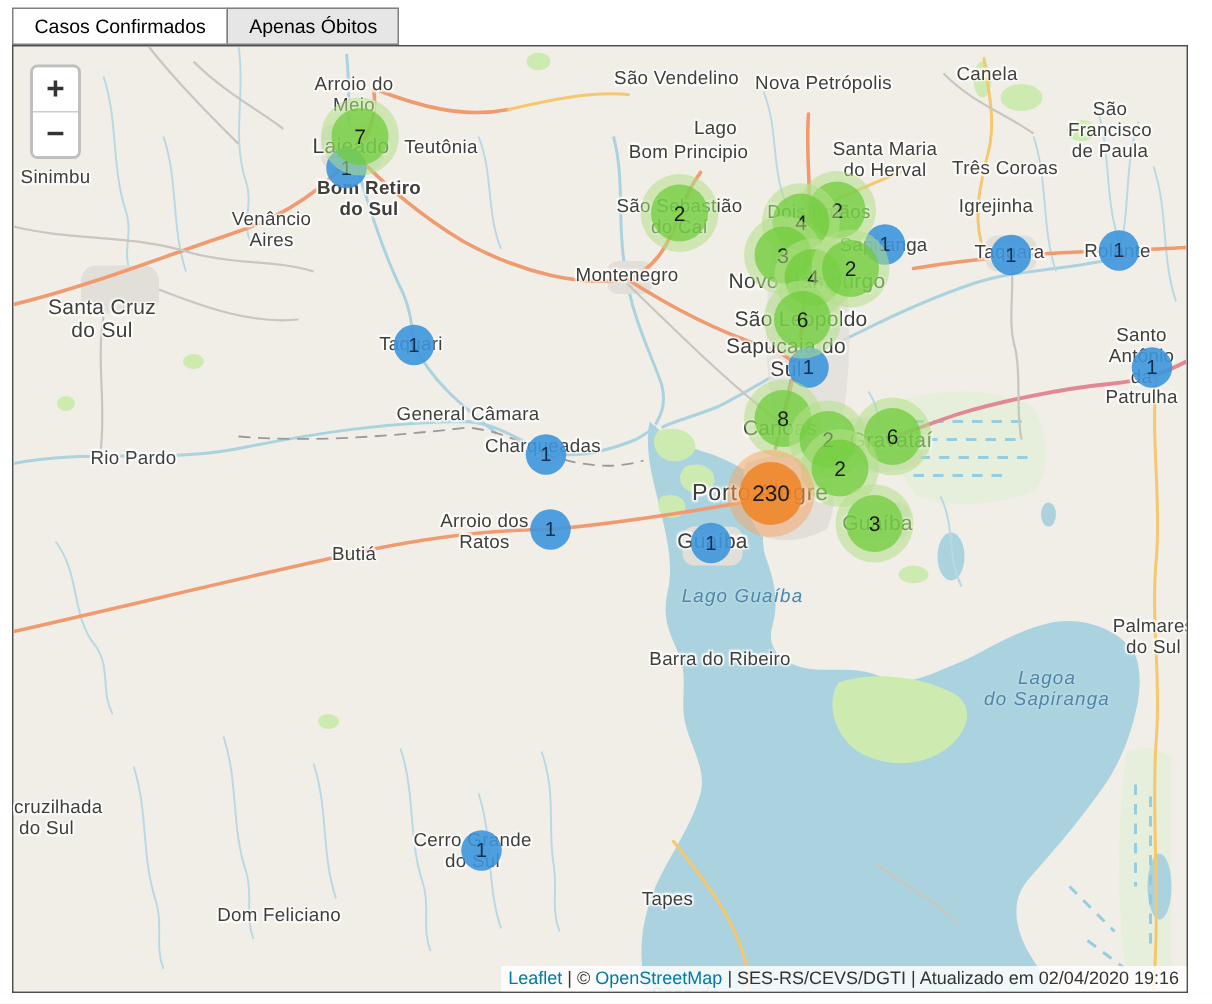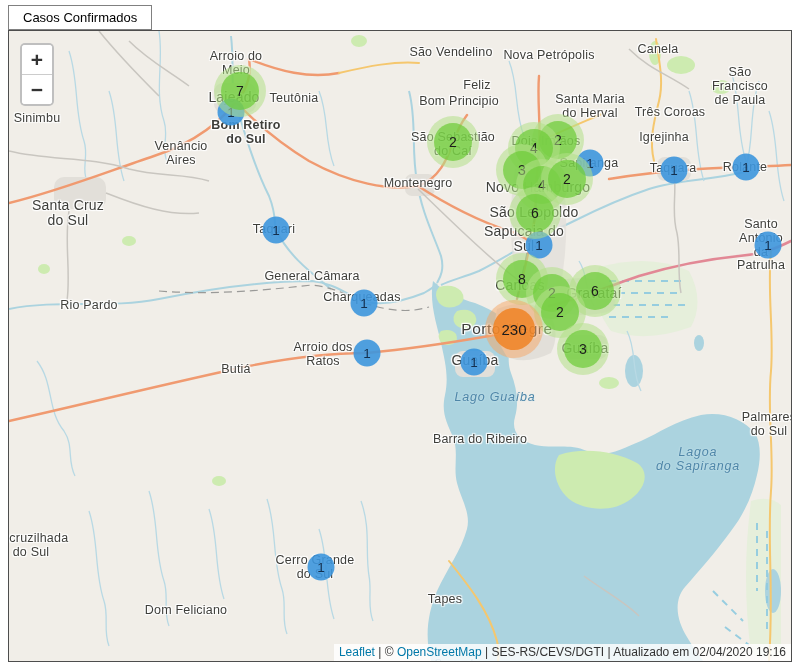--- a/index.html
+++ b/index.html
@@ -67,20 +67,21 @@
     position:absolute;transform:translate(-50%,-50%);width:27px;height:27px;border-radius:50%;
     background:rgba(61,150,221,.9);display:flex;align-items:center;justify-content:center;
     color:#14304f;font-size:13.5px;z-index:19;cursor:pointer;
   }
 </style>
 </head>
 <body>
 
 <div class="tabs">
   <div class="tab active">Casos Confirmados</div>
+  <div class="tab">Apenas Óbitos</div>
 </div>
 
 <div class="map">
 
   <svg width="782" height="630" viewBox="0 0 782 630" aria-hidden="true">
     <rect width="782" height="630" fill="#f1eee8"></rect>
 
     <path fill="#e6efdb" d="M590,236 q52,-14 90,4 q16,30 2,56 q-44,16 -80,4 q-24,-32 -12,-64 z"></path>
 
     <path fill="#e6efdb" d="M742,470 q18,-6 30,4 l0,150 q-16,6 -30,-2 q-10,-76 0,-152 z"></path>
@@ -214,21 +215,21 @@
       <div class="city md" style="left: 285px; top: 68px;">Teutônia</div>
       <div class="city lg" style="left: 225px; top: 67px;">Lajeado</div>
       <div class="city md" style="left: 237px; top: 102px; font-weight: bold;">Bom Retiro
 do Sul</div>
       <div class="city md" style="left: 144px; top: 123px; margin-left: 28px;">Venâncio
 Aires</div>
       <div class="city lg" style="left: 59px; top: 182px;">Santa Cruz
 do Sul</div>
       <div class="city md" style="left: 442px; top: 22px;">São Vendelino</div>
       <div class="city md" style="left: 540px; top: 25px;">Nova Petrópolis</div>
-      <div class="city md" style="left: 468px; top: 55px;">Feliz</div>
+      <div class="city md" style="left: 468px; top: 55px;">Lago</div>
       <div class="city md" style="left: 450px; top: 71px;">Bom Principio</div>
       <div class="city md" style="left: 581px; top: 76px;">Santa Maria
 do Herval</div>
       <div class="city md" style="left: 649px; top: 19px;">Canela</div>
       <div class="city md" style="left: 731px; top: 56px;">São Francisco
 de Paula</div>
       <div class="city md" style="left: 661px; top: 82px;">Três Coroas</div>
       <div class="city md" style="left: 655px; top: 107px;">Igrejinha</div>
       <div class="city md" style="left: 664px; top: 138px;">Taquara</div>
       <div class="city md" style="left: 736px; top: 137px;">Rolante</div>

